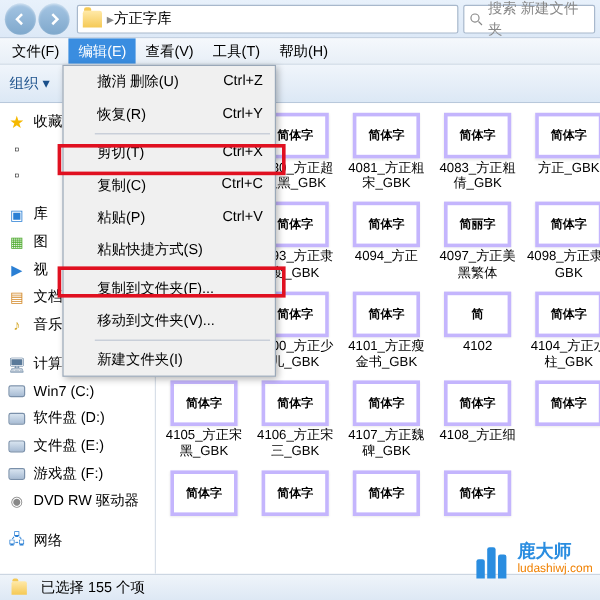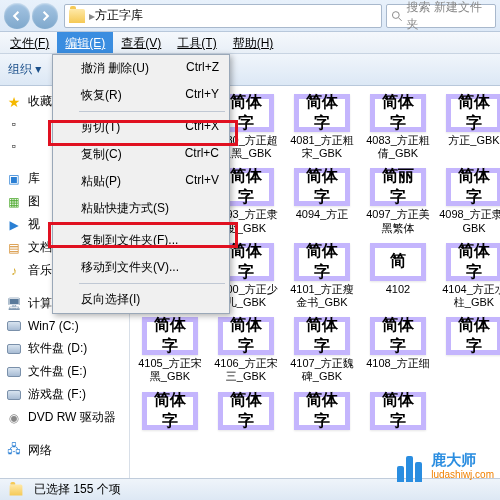--- a/index.html
+++ b/index.html
@@ -7,34 +7,34 @@
 .titlebar{height:32px;background:linear-gradient(to bottom,#e8f1fb,#dde9f7);border-bottom:1px solid #b8c8db;display:flex;align-items:center;padding:0 4px;}
 .nav-btn{width:26px;height:26px;border-radius:50%;background:linear-gradient(to bottom,#5ba8e8,#2a7fd4);box-shadow:inset 0 1px 2px rgba(255,255,255,.5);display:flex;align-items:center;justify-content:center;color:#fff;margin-right:2px;}
 .nav-btn.dim{background:linear-gradient(to bottom,#a5c5e3,#7fa8cc);}
 .nav-btn svg{width:14px;height:14px;}
 .path-box{flex:1;height:24px;background:#fff;border:1px solid #a8b8cc;margin:0 4px;display:flex;align-items:center;padding:0 4px;border-radius:2px;}
 .folder-icon{width:16px;height:14px;background:linear-gradient(to bottom,#ffe9a8,#f5c955);border-radius:2px 2px 0 0;position:relative;margin-right:4px;}
 .folder-icon:before{content:"";position:absolute;top:-3px;left:1px;width:6px;height:3px;background:#f5c955;border-radius:2px 2px 0 0;}
 .search-box{width:110px;height:24px;background:#fff;border:1px solid #a8b8cc;display:flex;align-items:center;padding:0 4px;color:#888;border-radius:2px;}
 .search-box svg{width:12px;height:12px;margin-right:4px;}
 .menubar{height:22px;background:linear-gradient(to bottom,#f5f8fc,#e8eff7);border-bottom:1px solid #c8d4e2;display:flex;padding:0 2px;}
-.menu-item{padding:3px 8px;cursor:default;text-decoration:underline;}
+.menu-item{padding:3px 8px;cursor:default;}
 .menu-item.active{background:#3a8de0;color:#fff;}
 .toolbar{height:32px;background:linear-gradient(to bottom,#f0f5fb,#dce8f5);border-bottom:1px solid #b8c8db;display:flex;align-items:center;padding:0 8px;gap:14px;}
 .tool-btn{color:#1a4f8a;}
 .body-area{display:flex;height:calc(100% - 86px - 22px);}
 .sidebar{width:130px;background:#fff;border-right:1px solid #d8dfe8;overflow:hidden;padding:4px 2px;}
 .side-item{display:flex;align-items:center;padding:3px 4px;gap:6px;}
 .side-icon{width:16px;height:16px;display:flex;align-items:center;justify-content:center;flex:none;}
 .star{color:#f5b800;font-size:14px;}
 .disk{width:14px;height:10px;background:linear-gradient(to bottom,#d8e4f0,#a8bcd4);border:1px solid #7a90aa;border-radius:2px;}
 .content{flex:1;background:#fff;overflow:hidden;}
 .file-grid{display:grid;grid-template-columns:repeat(5,72px);gap:8px 4px;padding:8px 4px;}
 .file-item{display:flex;flex-direction:column;align-items:center;text-align:center;gap:2px;}
-.thumb{width:56px;height:38px;background:#fff;border:5px solid #c4b5fd;display:flex;align-items:center;justify-content:center;font-size:16px;font-weight:bold;font-family:"SimSun";box-shadow:0 1px 2px rgba(0,0,0,.1);}
+.thumb{width:56px;height:38px;background:#fff;border:3px solid #c4b5fd;display:flex;align-items:center;justify-content:center;font-size:10px;font-weight:bold;font-family:"SimSun";box-shadow:0 1px 2px rgba(0,0,0,.1);}
 .fname{font-size:11px;line-height:1.2;color:#000;word-break:break-all;}
 .dropdown{position:absolute;top:54px;left:52px;width:178px;background:#f0f0f0;border:1px solid #9aa8b8;box-shadow:2px 2px 6px rgba(0,0,0,.3);z-index:20;}
 .dd-item{display:flex;justify-content:space-between;padding:5px 10px 5px 28px;position:relative;}
 .dd-sep{height:1px;background:#c0c8d4;margin:2px 4px 2px 26px;}
 .highlight{position:absolute;border:3px solid #e01020;z-index:30;pointer-events:none;}
 .hl1{top:120px;left:48px;width:190px;height:26px;}
 .hl2{top:222px;left:48px;width:190px;height:26px;}
 .statusbar{height:22px;background:linear-gradient(to bottom,#eff4fa,#dde8f4);border-top:1px solid #c0ccdb;display:flex;align-items:center;padding:0 8px;gap:6px;}
 .watermark{position:absolute;bottom:18px;right:6px;display:flex;align-items:center;gap:4px;z-index:40;}
 .wm-icon{width:36px;height:32px;display:flex;align-items:flex-end;justify-content:center;}
@@ -286,21 +286,21 @@
     </div>
   <div class="dd-sep"></div>
   <div class="dd-item">
       <span>复制到文件夹(F)...</span>
     </div>
   <div class="dd-item">
       <span>移动到文件夹(V)...</span>
     </div>
   <div class="dd-sep"></div>
   <div class="dd-item">
-      <span>反向选择(I)</span>
+      <span>新建文件夹(I)</span>
     </div>
 </div>
 
 <div class="highlight hl1"></div>
 <div class="highlight hl2"></div>
 
 <div class="statusbar">
   <span class="folder-icon" style="transform:scale(.8)"></span>
   <span>已选择 155 个项</span>
 </div>

